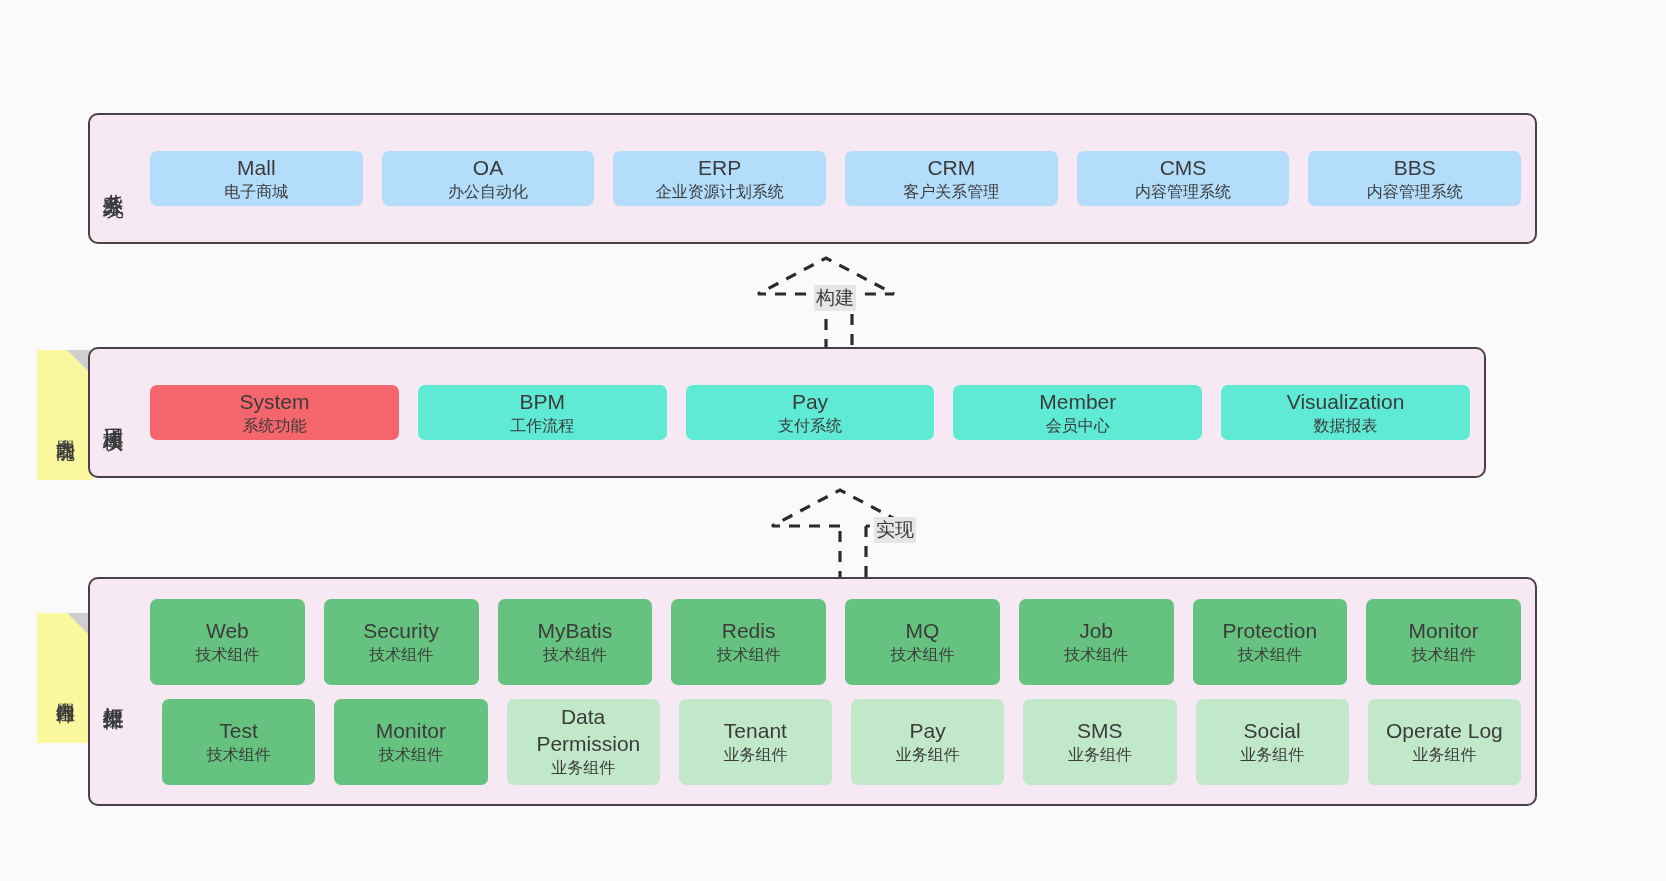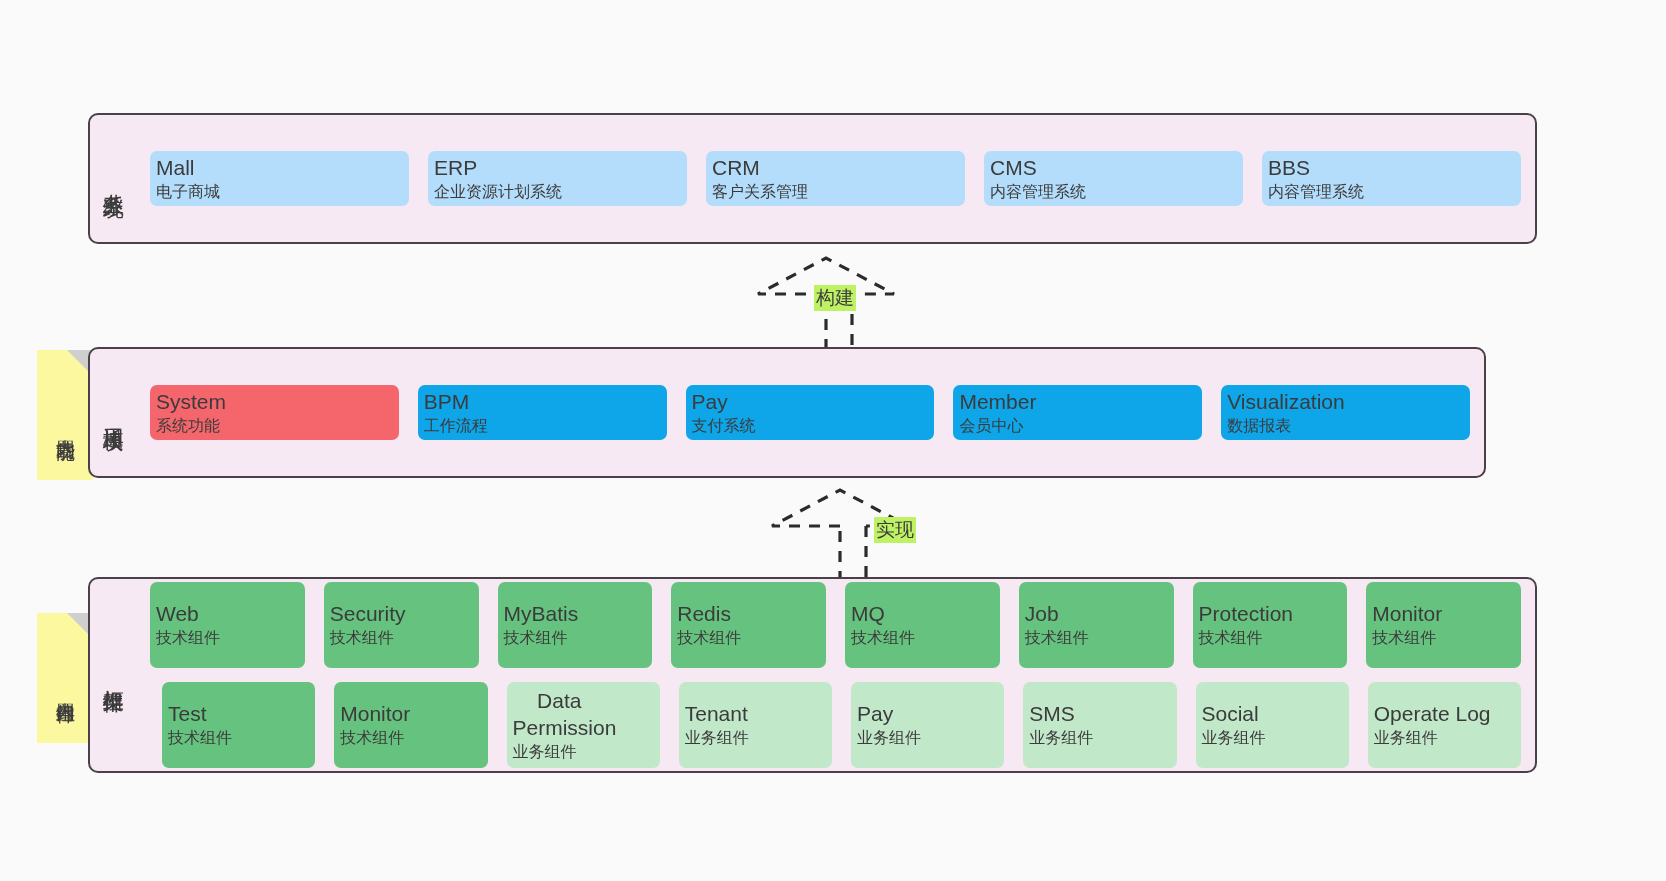--- a/index.html
+++ b/index.html
@@ -54,32 +54,32 @@
     display: flex;
     gap: 19px;
   }
 
   
   .card {
     flex: 1 1 0;
     border-radius: 7px;
     display: flex;
     flex-direction: column;
-    align-items: flex-start;
+    align-items: center;
     justify-content: center;
     text-align: center;
     line-height: 1.28;
     padding: 4px 6px;
   }
   .card .t1 { font-size: 21px; }
   .card .t2 { font-size: 16px; }
 
   .c-blue       { background: #b3ddfb; }
   .c-red        { background: #f4666c; }
-  .c-pink       { background: #0ea5e9; }
+  .c-pink       { background: #5eead4; }
   .c-green      { background: #66c37f; }
   .c-lightgreen { background: #c2e8ca; }
 
   
   .note {
     position: absolute;
     background: #fcf8a0;
     width: 56px;
     display: flex;
     align-items: center;
@@ -102,37 +102,41 @@
     border-left: 26px solid transparent;
   }
 
   
   .connector { position: absolute; }
   .connector svg { display: block; overflow: visible; }
   .conn-label {
     position: absolute;
     font-size: 19px;
     color: #3b3b3b;
-    background: #bef264;
+    background: #e5e5e5;
     padding: 0 2px;
     white-space: nowrap;
   }
 </style>
 </head>
 <body>
 
 <div class="canvas">
 
   <div class="layer" style="left:88px; top:113px; width:1449px; height:131px;">
     <div class="layer-title">业务系统</div>
     <div class="layer-body">
       <div class="row">
         <div class="card c-blue">
           <span class="t1">Mall</span>
           <span class="t2">电子商城</span>
+        </div>
+        <div class="card c-blue">
+          <span class="t1">OA</span>
+          <span class="t2">办公自动化</span>
         </div>
         <div class="card c-blue">
           <span class="t1">ERP</span>
           <span class="t2">企业资源计划系统</span>
         </div>
         <div class="card c-blue">
           <span class="t1">CRM</span>
           <span class="t2">客户关系管理</span>
         </div>
         <div class="card c-blue">
@@ -192,21 +196,21 @@
       <path d="M74 92 L74 36 M74 36 L6 36 L74 0 L142 36 L100 36 M100 36 L100 92" fill="none" stroke="#2b2b2b" stroke-width="3.2" stroke-dasharray="11 9" stroke-linecap="butt"></path>
       <path d="M74 92 L100 92" fill="none" stroke="#2b2b2b" stroke-width="3.2" stroke-dasharray="11 9"></path>
     </svg>
     <span class="conn-label" style="left:64px; top:27px;margin-left:44px;">实现</span>
   </div>
 
   <div class="note" style="left:37px; top:613px; height:130px;">
     <span>内置组件</span>
   </div>
 
-  <div class="layer" style="left:88px; top:577px; width:1449px; height:196px;">
+  <div class="layer" style="left:88px; top:577px; width:1449px; height:229px;">
     <div class="layer-title">框架组件</div>
     <div class="layer-body">
 
       <div class="row" style="height:86px;">
         <div class="card c-green">
           <span class="t1">Web</span>
           <span class="t2">技术组件</span>
         </div>
         <div class="card c-green">
           <span class="t1">Security</span>

